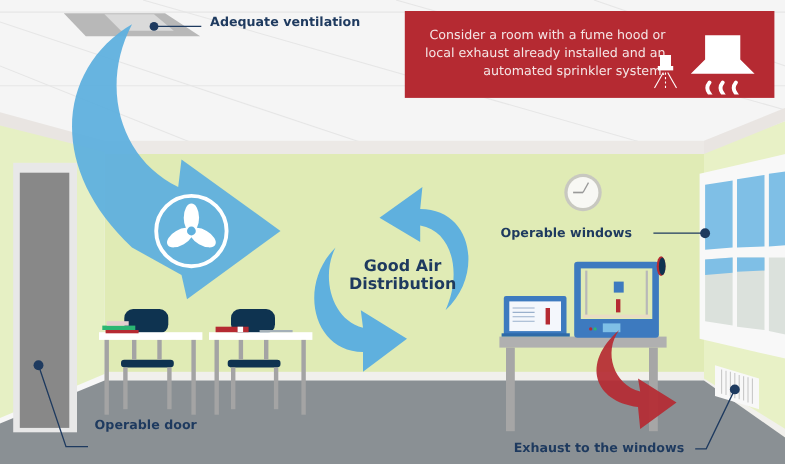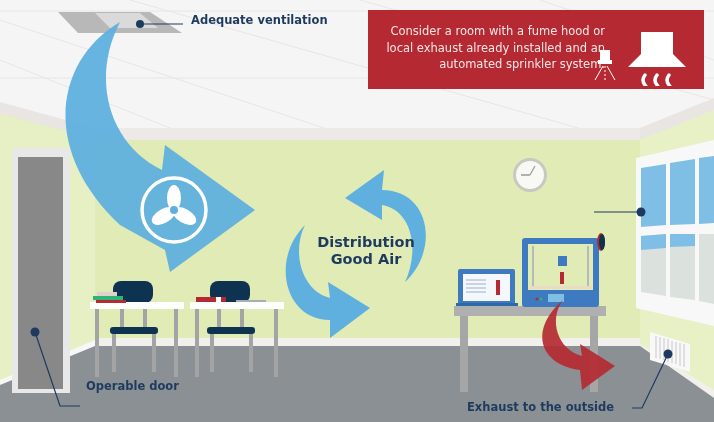--- a/index.html
+++ b/index.html
@@ -171,25 +171,26 @@
       <circle cx="140" cy="24" r="4"></circle>
       <circle cx="641" cy="212" r="4.5"></circle>
       <circle cx="35" cy="332" r="4.5"></circle>
       <circle cx="668" cy="354" r="4.5"></circle>
     </g>
   </svg>
 
   <div class="label label-vent">
     <div>Adequate ventilation</div>
   </div>
+  <div class="label label-windows">Operable windows</div>
   <div class="label label-door">Operable door</div>
-  <div class="label label-exhaust">Exhaust to the outside</div>
+  <div class="label label-exhaust">Exhaust to the windows</div>
   <div class="dist">
+    <div>Good Air</div>
     <div>Distribution</div>
-    <div>Good Air</div>
   </div>
 
   <div class="callout">
     <div class="callout-text">Consider a room with a fume hood or local exhaust already installed and an automated sprinkler system.</div>
     <svg style="position:absolute;left:215px;top:10px;" width="118" height="66" viewBox="0 0 118 66">
       <g fill="#ffffff" stroke="#ffffff">
         <rect x="17" y="30" width="10" height="10" stroke="none"></rect>
         <rect x="15" y="40" width="14" height="4" stroke="none"></rect>
         <line x1="22" y1="46" x2="22" y2="60" stroke-width="1" stroke-dasharray="2,2"></line>
         <line x1="20" y1="46" x2="12" y2="60" stroke-width="1"></line>

